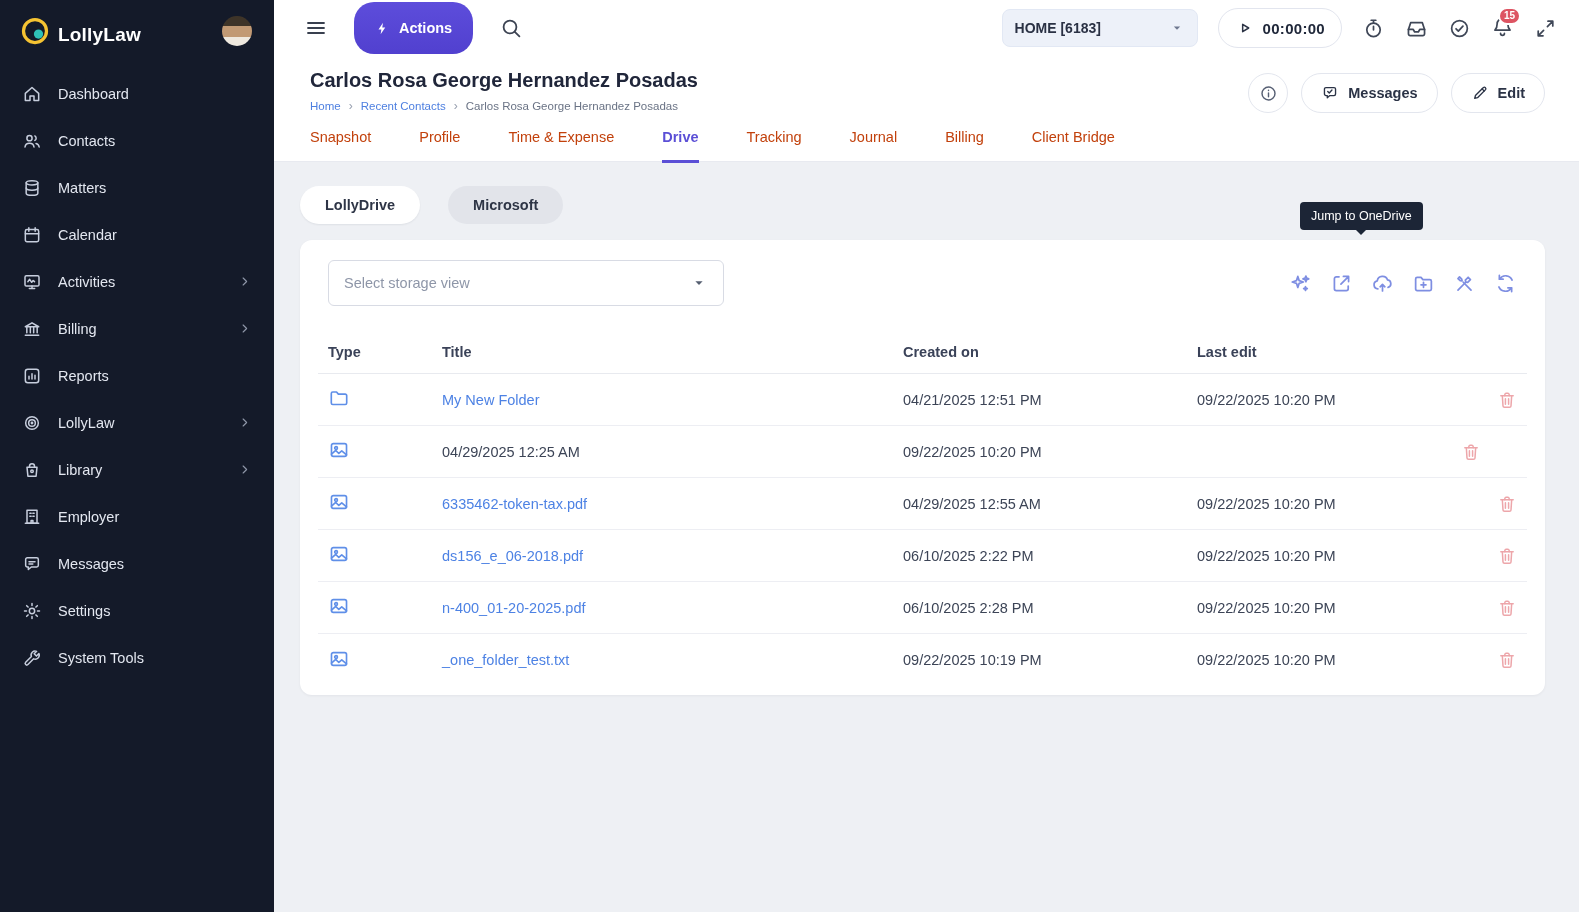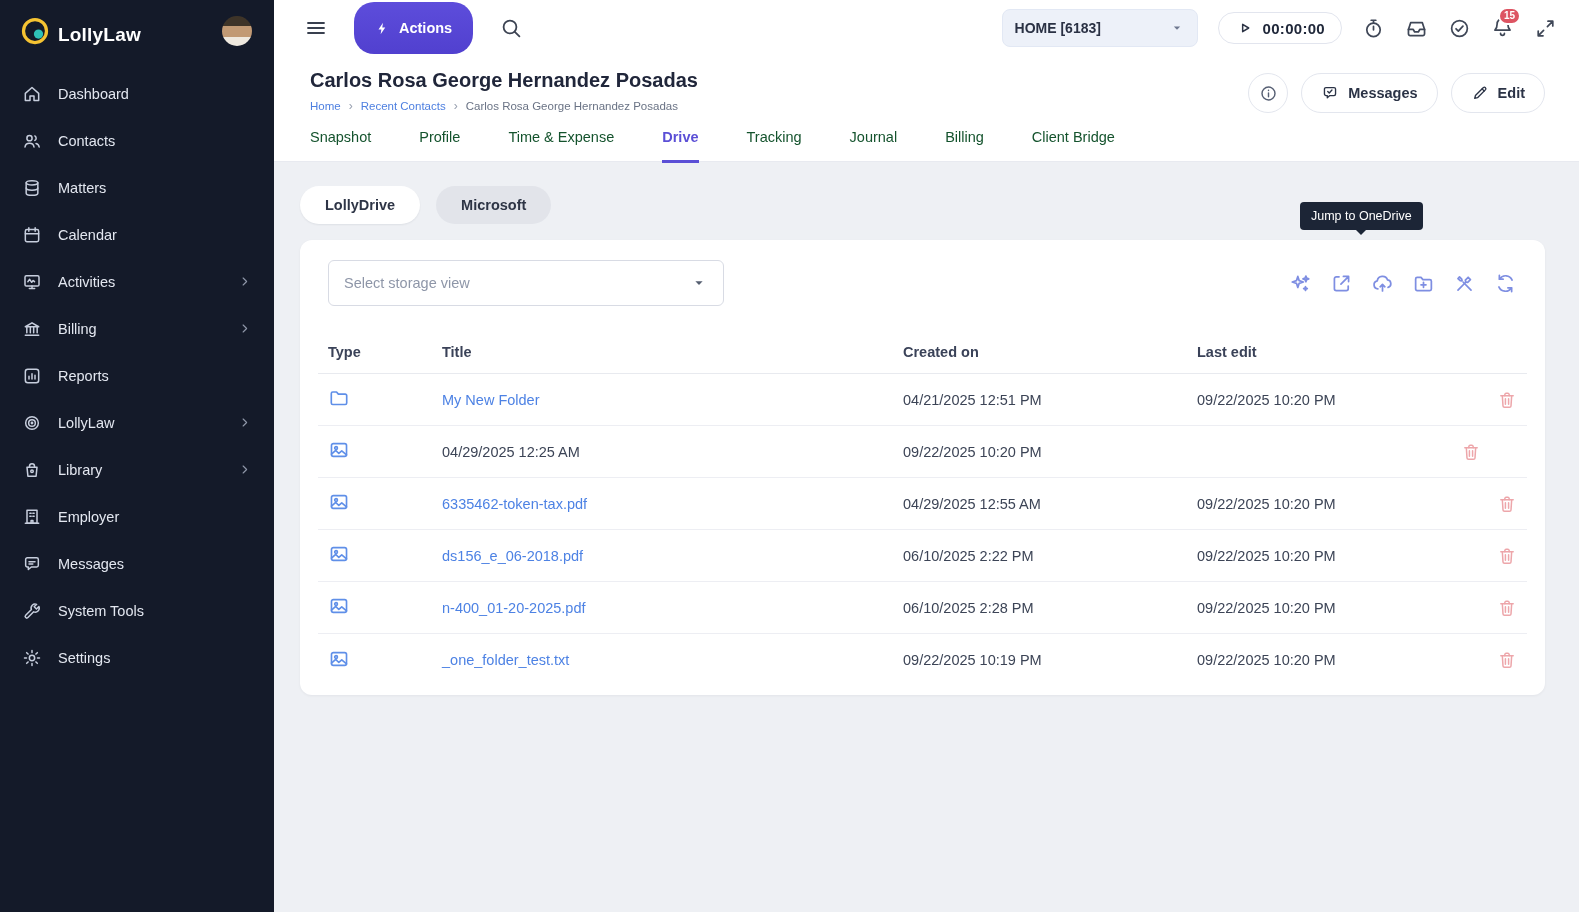--- a/index.html
+++ b/index.html
@@ -30,21 +30,21 @@
   .burger { width:24px; height:24px; color:#39404f; cursor:pointer; }
   .actions-btn { display:flex; align-items:center; gap:9px; height:52px; padding:0 21px; border:none; border-radius:20px;
                  background:linear-gradient(180deg,#5d4ddb,#5140cf); color:#fff; font-size:14.5px; font-weight:600;
                  font-family:inherit; cursor:pointer; }
   .actions-btn svg { width:15px; height:15px; }
   .search-btn { width:24px; height:24px; color:#3c4352; cursor:pointer; }
   .tb-right { margin-left:auto; display:flex; align-items:center; gap:20px; }
   .home-select { width:196px; height:38px; background:#edf1f9; border:1px solid #e2e8f4; border-radius:8px;
                  display:flex; align-items:center; padding:0 12px; font-size:14px; font-weight:600; color:#2a3144; cursor:pointer; }
   .home-select .caret { margin-left:auto; width:16px; height:16px; color:#6f7890; }
-  .timer-pill { height:32px; border:1px solid #e2e5ee; border-radius:20px; background:#fff; display:flex; align-items:center;
+  .timer-pill { height:40px; border:1px solid #e2e5ee; border-radius:20px; background:#fff; display:flex; align-items:center;
                 padding:0 16px; gap:8px; }
   .timer-pill .play { width:20px; height:20px; color:#2c3345; cursor:pointer; }
   .timer-val { font-size:15px; font-weight:700; color:#20283a; letter-spacing:.3px; }
   .tb-icon { width:23px; height:23px; color:#3f4757; cursor:pointer; }
   .bell-wrap { position:relative; cursor:pointer; }
   .badge { position:absolute; top:-8px; right:-7px; min-width:18px; height:18px; padding:0 4px; background:#dd5462;
            border:2px solid #fff; border-radius:10px; color:#fff; font-size:10px; font-weight:700;
            display:flex; align-items:center; justify-content:center; }
 
   
@@ -58,26 +58,26 @@
   .icon-btn-circle { width:40px; height:40px; border-radius:50%; border:1px solid #e3e6ee; background:#fff; color:#565f73;
                      display:flex; align-items:center; justify-content:center; cursor:pointer; }
   .icon-btn-circle svg { width:19px; height:19px; }
   .btn-outline { height:40px; border:1px solid #e3e6ee; border-radius:20px; background:#fff; padding:0 19px;
                  display:flex; align-items:center; gap:9px; font-size:14.5px; font-weight:600; color:#2b3346;
                  font-family:inherit; cursor:pointer; }
   .btn-outline svg { width:18px; height:18px; }
 
   
   .tabs-row { background:#fff; display:flex; gap:48px; padding:16px 36px 0; border-bottom:1px solid #e8eaf0; flex-shrink:0; }
-  .tab { font-size:14.5px; color:#14532d; padding-bottom:15px; cursor:pointer; border-bottom:3px solid transparent; margin-bottom:-2px; }
+  .tab { font-size:14.5px; color:#c2410c; padding-bottom:15px; cursor:pointer; border-bottom:3px solid transparent; margin-bottom:-2px; }
   .tab.active { color:#5b4fd6; font-weight:600; border-bottom-color:#5b4fd6; }
 
   
   .content { flex:1; padding:24px 34px 0 26px; position:relative; }
-  .subtabs { display:flex; gap:16px; margin-bottom:16px; }
+  .subtabs { display:flex; gap:28px; margin-bottom:16px; }
   .pill { height:38px; padding:0 25px; border-radius:19px; display:flex; align-items:center; font-size:14.5px; font-weight:600;
           color:#2e3546; cursor:pointer; background:#fff; box-shadow:0 1px 2px rgba(20,25,40,.07); }
   .pill.selected { background:#e2e4ea; box-shadow:none; }
 
   .tooltip { position:absolute; top:40px; left:1026px; background:#1c2536; color:#fff; font-size:12.5px;
              padding:7px 11px; border-radius:4px; white-space:nowrap; z-index:5; }
   .tooltip::after { content:""; position:absolute; left:50%; bottom:-5px; margin-left:-5px;
                     border-left:5px solid transparent; border-right:5px solid transparent; border-top:5px solid #1c2536; }
 
   .card { background:#fff; border-radius:12px; box-shadow:0 1px 3px rgba(22,28,45,.05); padding:14px 18px 8px; min-height:455px; }
@@ -348,29 +348,29 @@
         <span>Employer</span>
       </div>
       <div class="nav-item">
         <svg class="ic mi">
             <use href="#i-chat"></use>
           </svg>
         <span>Messages</span>
       </div>
       <div class="nav-item">
         <svg class="ic mi">
+            <use href="#i-gear"></use>
+          </svg>
+        <span>Settings</span>
+      </div>
+      <div class="nav-item">
+        <svg class="ic mi">
             <use href="#i-wrench"></use>
           </svg>
         <span>System Tools</span>
-      </div>
-      <div class="nav-item">
-        <svg class="ic mi">
-            <use href="#i-gear"></use>
-          </svg>
-        <span>Settings</span>
       </div>
     </nav>
   </aside>
 
   <div class="main">
 
     <header class="topbar">
       <div class="tb-left">
         <svg class="ic burger">
             <use href="#i-menu"></use>

